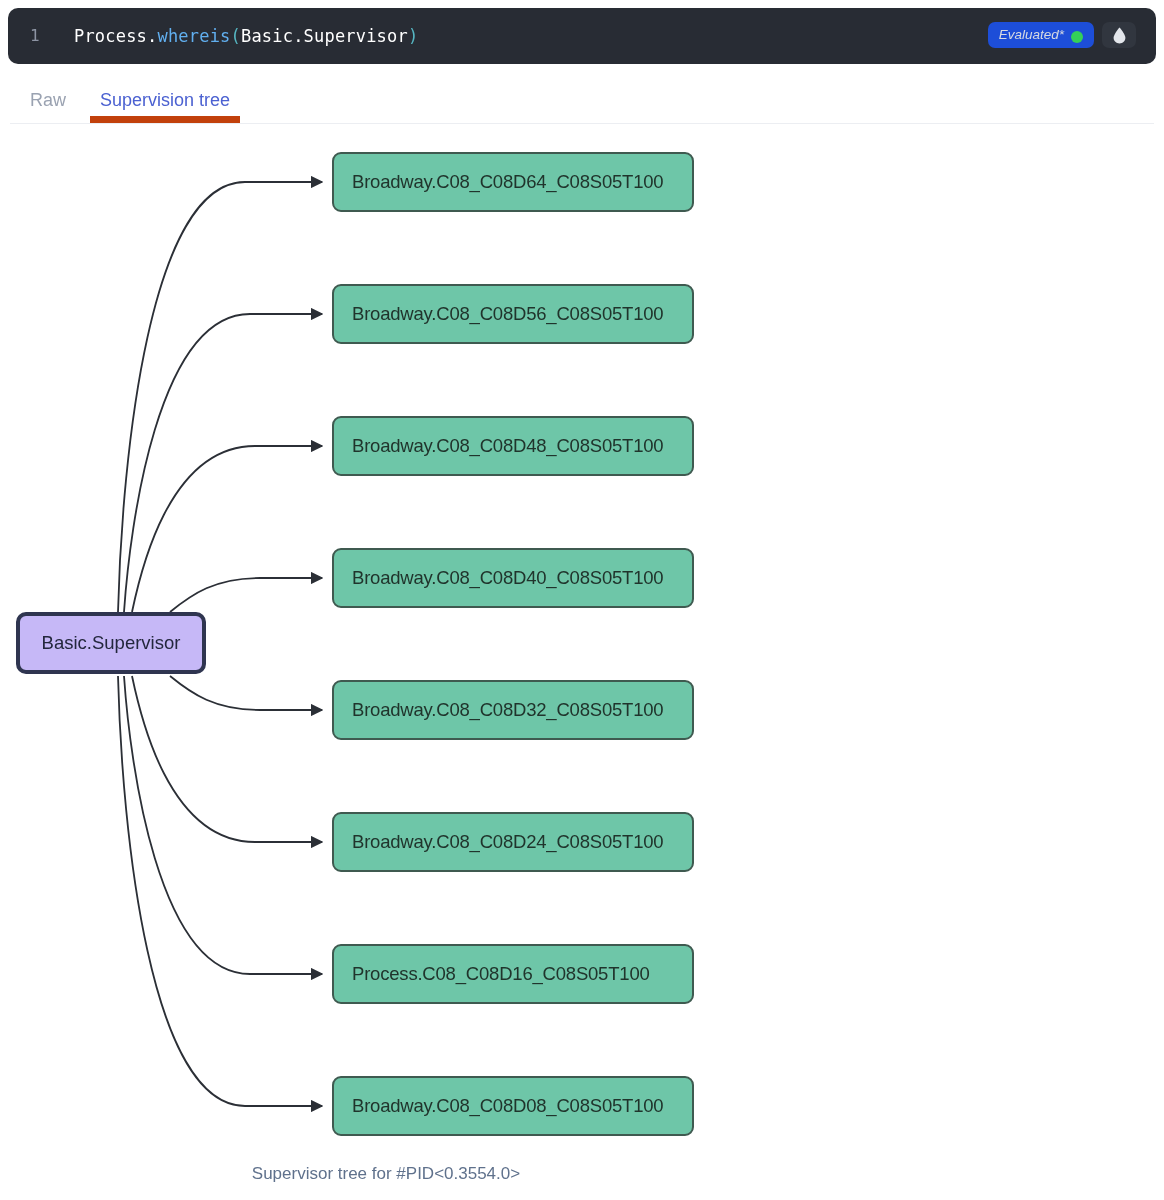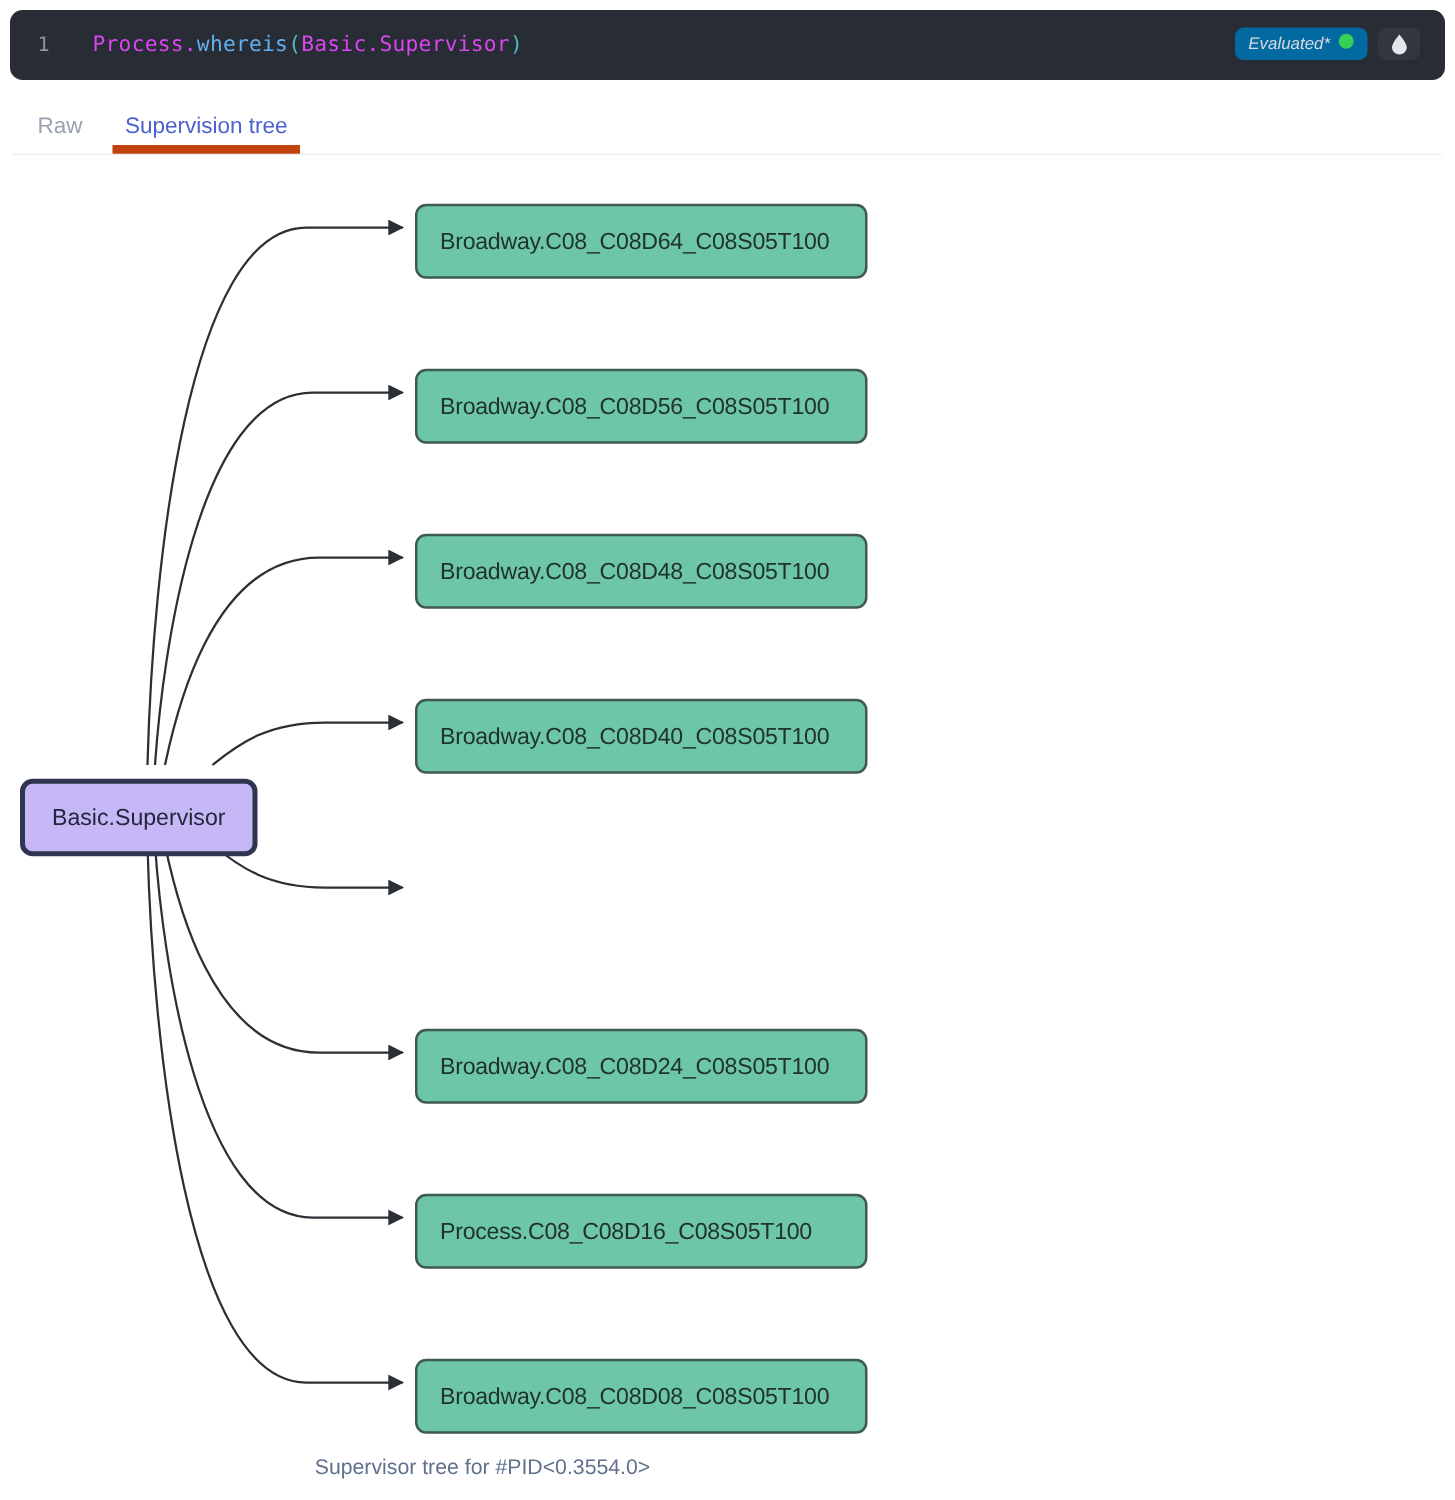--- a/index.html
+++ b/index.html
@@ -48,37 +48,37 @@
     position: absolute;
     left: 66px;
     top: 0;
     height: 56px;
     line-height: 56px;
     font-family: "DejaVu Sans Mono", monospace;
     font-size: 17px;
     letter-spacing: 0.2px;
     white-space: pre;
   }
-  .tok-mod   { color: #d946ef; }
+  .tok-mod   { color: #ffffff; }
   .tok-fn    { color: #61afef; text-align: center; }
   .tok-paren { color: #56b6c2; }
 
   .cell-actions {
     position: absolute;
     right: 20px;
     top: 14px;
     display: flex;
     align-items: center;
     gap: 8px;
   }
   .status-badge {
     display: flex;
-    align-items: flex-start;
+    align-items: flex-end;
     gap: 7px;
-    background: #0369a1;
+    background: #1d4ed8;
     border-radius: 7px;
     padding: 5px 11px;
     height: 16px;
   }
   .status-text {
     font-family: "Liberation Sans", sans-serif;
     font-style: italic;
     font-size: 13.5px;
     color: #d6dae2;
     line-height: 16px;
@@ -143,21 +143,20 @@
     position: absolute;
     left: 0;
     top: 0;
   }
   .node {
     position: absolute;
     box-sizing: border-box;
     display: flex;
     align-items: center;
     border-radius: 9px;
-    margin-top: 11px;
   }
   .node-child {
     left: 332px;
     width: 362px;
     height: 60px;
     background: #6ec6a8;
     border: 2px solid #3f5a50;
     padding-left: 18px;
   }
   .node-child .node-label {
@@ -253,20 +252,23 @@
   </div>
   <div class="node node-child" style="top:160px">
     <span class="node-label">Broadway.C08_C08D56_C08S05T100</span>
   </div>
   <div class="node node-child" style="top:292px">
     <span class="node-label">Broadway.C08_C08D48_C08S05T100</span>
   </div>
   <div class="node node-child" style="top:424px">
     <span class="node-label">Broadway.C08_C08D40_C08S05T100</span>
   </div>
+  <div class="node node-child" style="top:556px">
+    <span class="node-label">Broadway.C08_C08D32_C08S05T100</span>
+  </div>
   <div class="node node-child" style="top:688px">
     <span class="node-label">Broadway.C08_C08D24_C08S05T100</span>
   </div>
   <div class="node node-child" style="top:820px">
     <span class="node-label">Process.C08_C08D16_C08S05T100</span>
   </div>
   <div class="node node-child" style="top:952px">
     <span class="node-label">Broadway.C08_C08D08_C08S05T100</span>
   </div>
 

